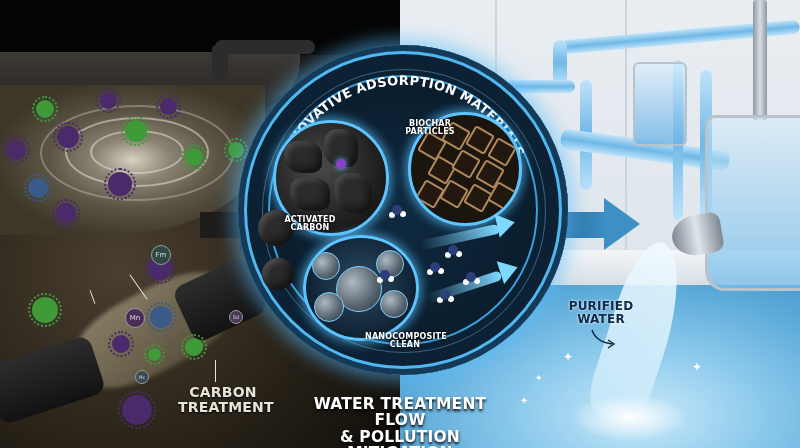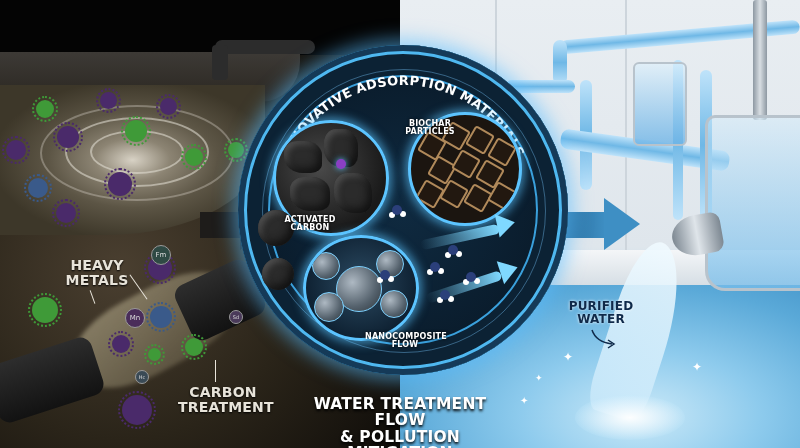--- a/index.html
+++ b/index.html
@@ -109,24 +109,20 @@
     <div class="germ purple" style="left:112px;top:335px;width:18px;height:18px;"></div>
     <div class="germ green" style="left:148px;top:348px;width:13px;height:13px;"></div>
     <div class="germ green" style="left:185px;top:338px;width:18px;height:18px;"></div>
     <div class="germ purple" style="left:122px;top:395px;width:30px;height:30px;"></div>
 
     <div class="ion" style="left:120px;top:245px;background:#2f4a44;">Fm</div>
     <div class="ion" style="left:94px;top:308px;background:#4a2d5a;">Mn</div>
     <div class="ion" style="left:198px;top:310px;background:#4a3a5a;width:12px;height:12px;line-height:12px;font-size:5px;">Sd</div>
     <div class="ion" style="left:104px;top:370px;background:#3a4a55;width:12px;height:12px;line-height:12px;font-size:5px;">Hc</div>
 
-    <div class="label lbl-dark" style="left:62px;top:258px;width:70px;">
-      <div>HEAVY</div>
-      <div>METALS</div>
-    </div>
     <div class="pointer" style="left:92px;top:290px;height:14px;transform:rotate(-20deg);"></div>
     <div class="pointer" style="left:138px;top:272px;height:30px;transform:rotate(-35deg);"></div>
 
     <div class="label lbl-dark" style="left:178px;top:385px;width:90px;">
       <div>CARBON</div>
       <div>TREATMENT</div>
     </div>
     <div class="pointer" style="left:215px;top:360px;height:22px;"></div>
   </div>
 
@@ -228,20 +224,20 @@
   <div class="label lbl-hub" style="left:400px;top:120px;width:60px;">
     <div>BIOCHAR</div>
     <div>PARTICLES</div>
   </div>
   <div class="label lbl-hub" style="left:280px;top:216px;width:60px;">
     <div>ACTIVATED</div>
     <div>CARBON</div>
   </div>
   <div class="label lbl-hub" style="left:365px;top:333px;width:80px;">
     <div>NANOCOMPOSITE</div>
-    <div>FLOW</div>
+    <div>CLEAN</div>
   </div>
 
   <div class="label lbl-main" style="left:290px;top:396px;width:220px;">
     <div>WATER TREATMENT FLOW</div>
     <div>&amp; POLLUTION MITIGATION</div>
   </div>
 </div>
 
 </body></html>

